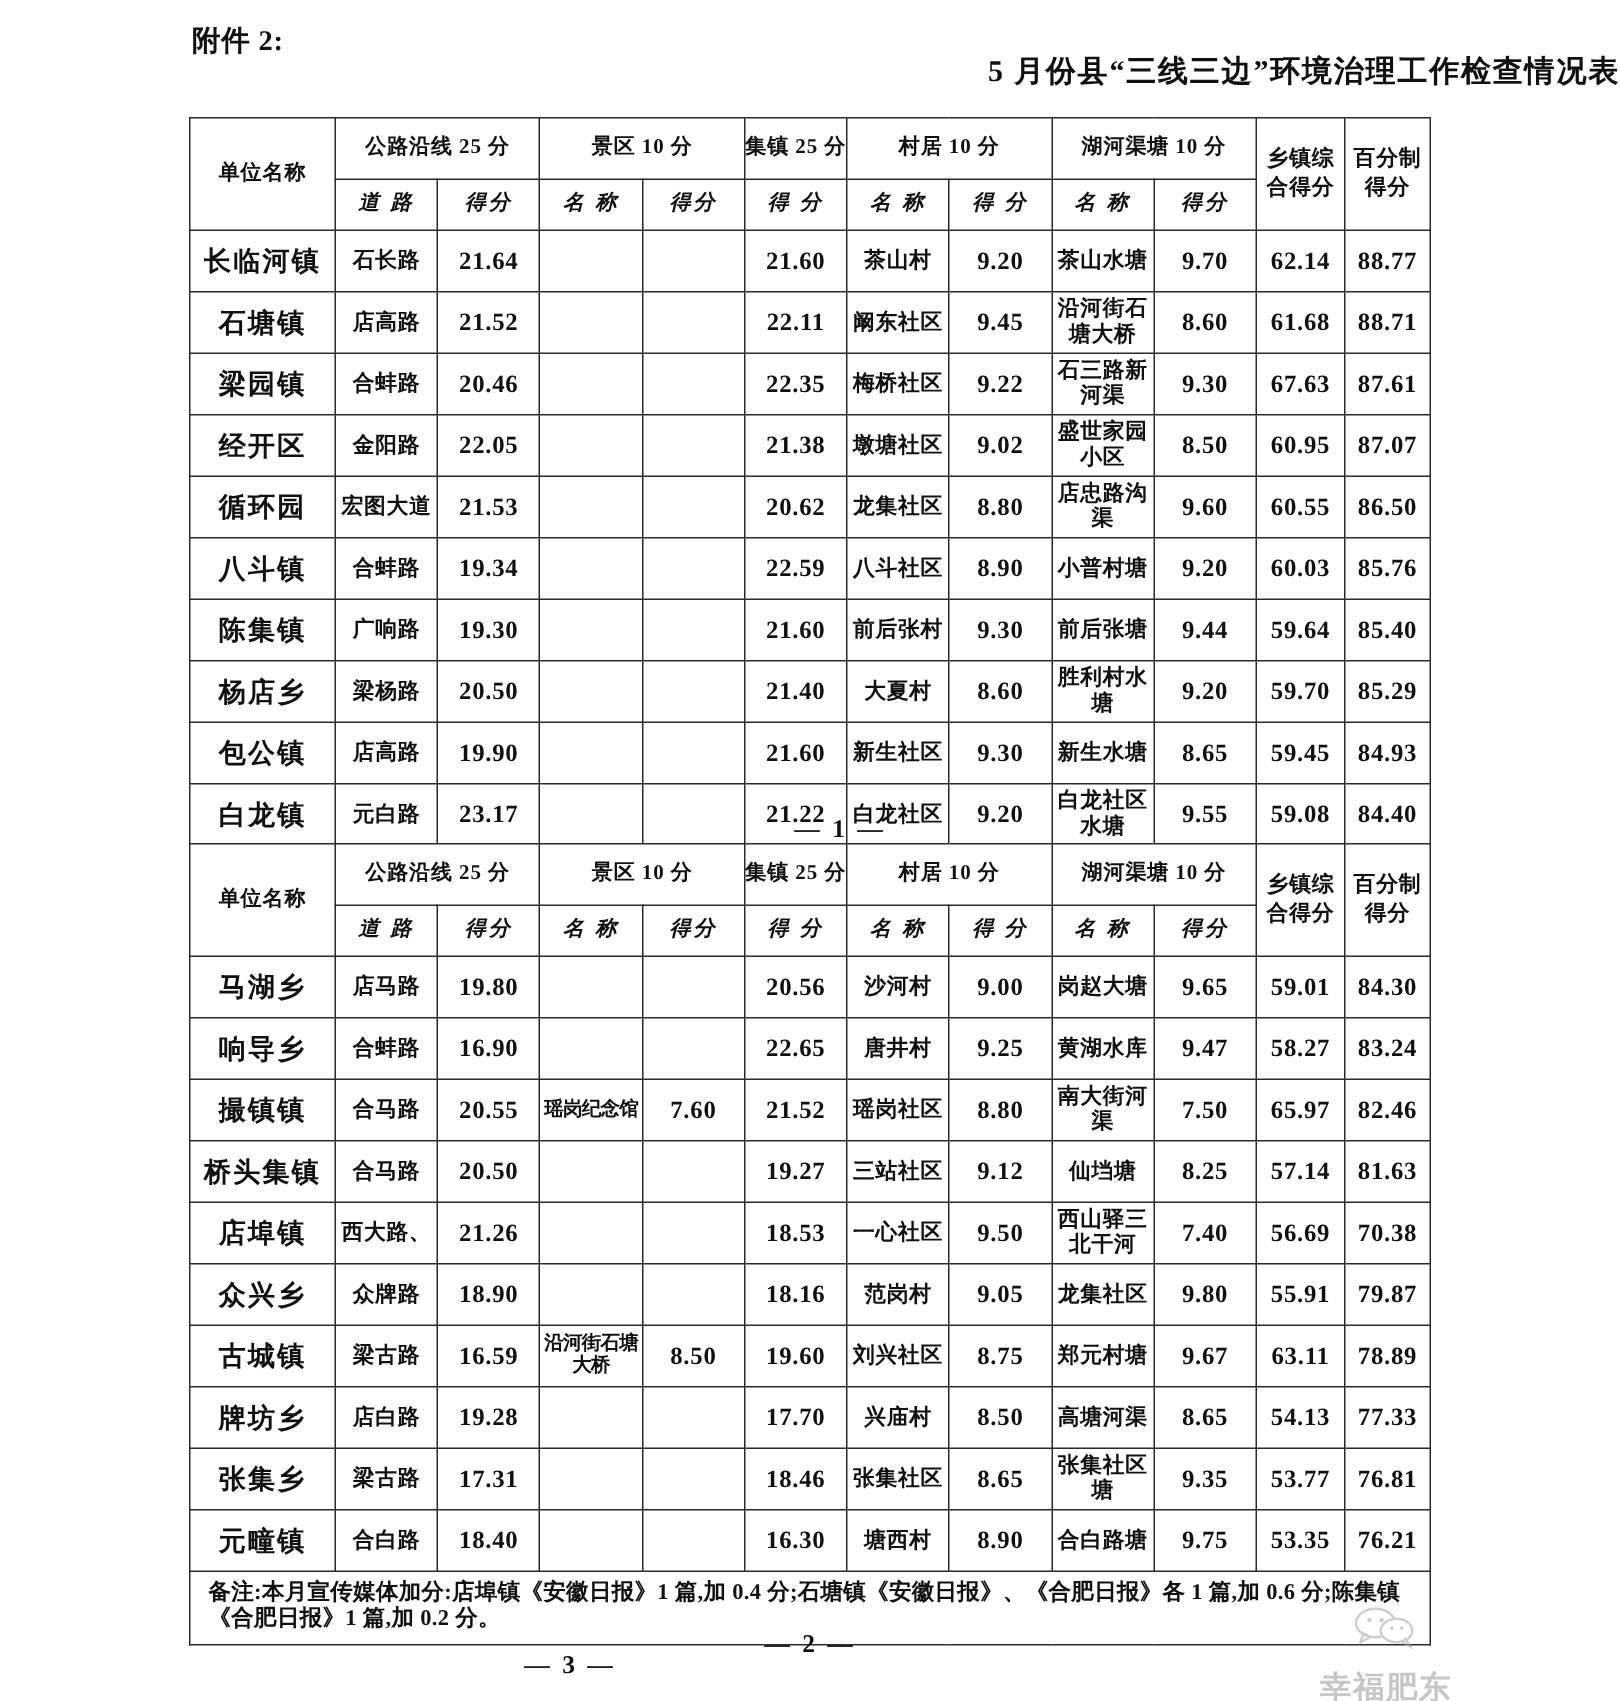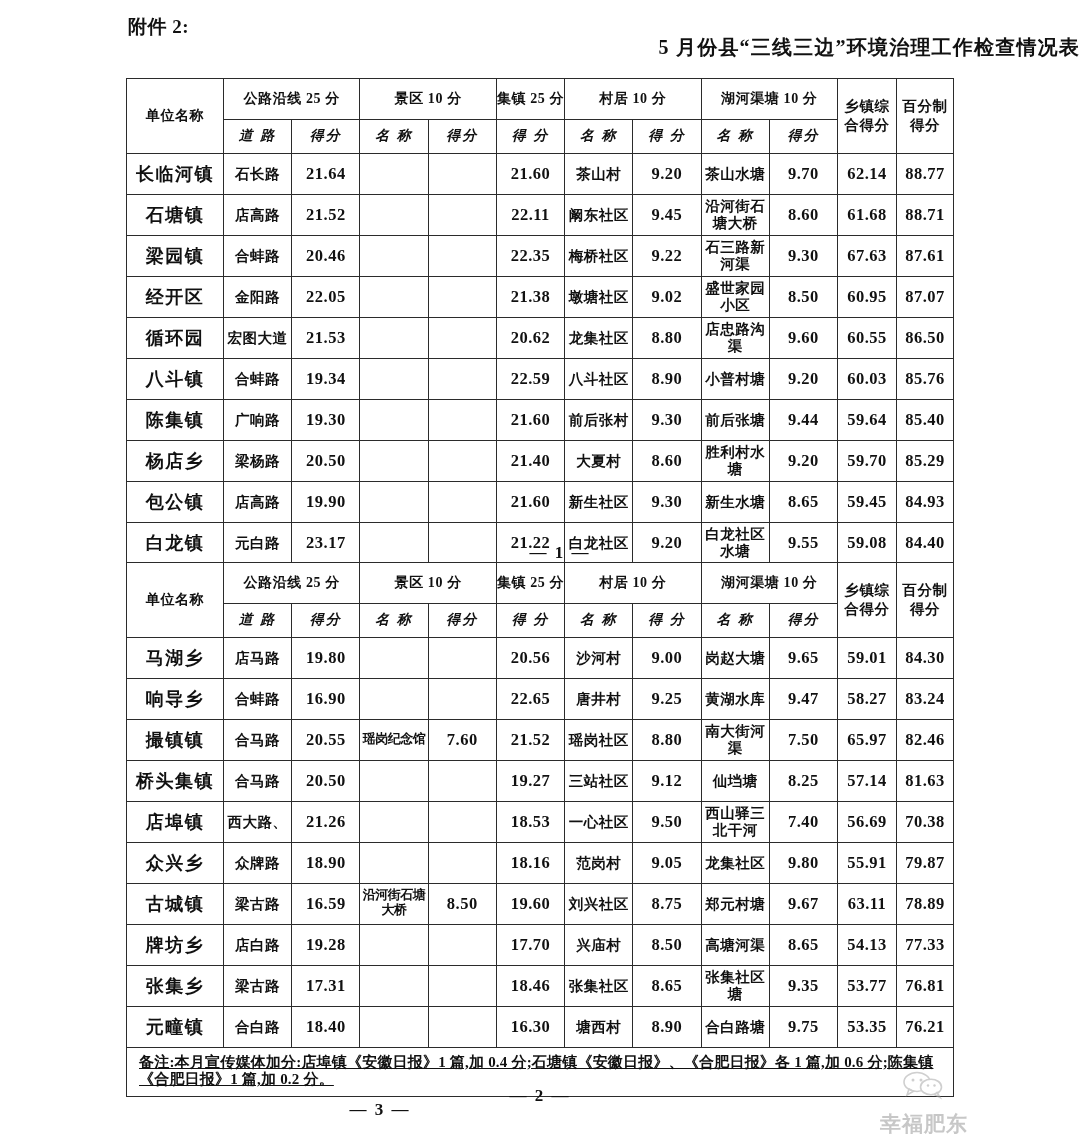--- a/index.html
+++ b/index.html
@@ -119,21 +119,20 @@
   .pagenum-3 { left: 300px; top: 1100px; width: 160px; text-align: center; }
 
   
   .remark-cell {
     text-align: left !important;
     font-size: 15px;
     line-height: 1.55;
     letter-spacing: 0.2px;
     padding: 6px 10px 7px 12px !important;
     font-weight: 600;
-    text-decoration: underline;
   }
 
   
   .watermark {
     position: absolute;
     left: 880px;
     top: 1070px;
     display: flex;
     align-items: center;
     gap: 6px;

